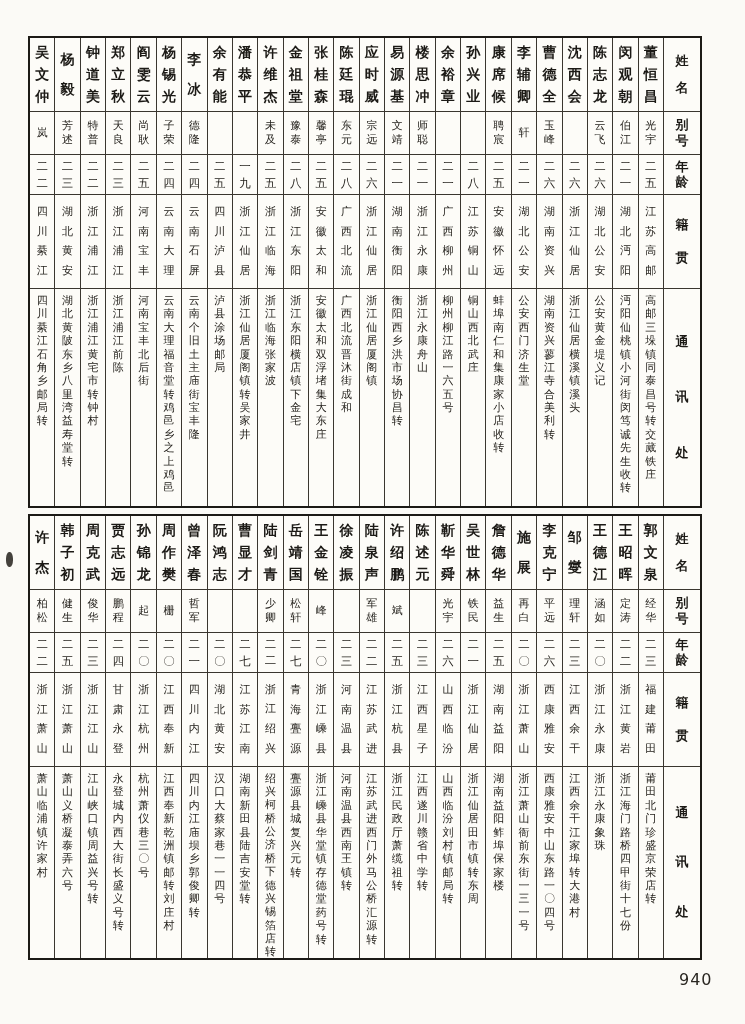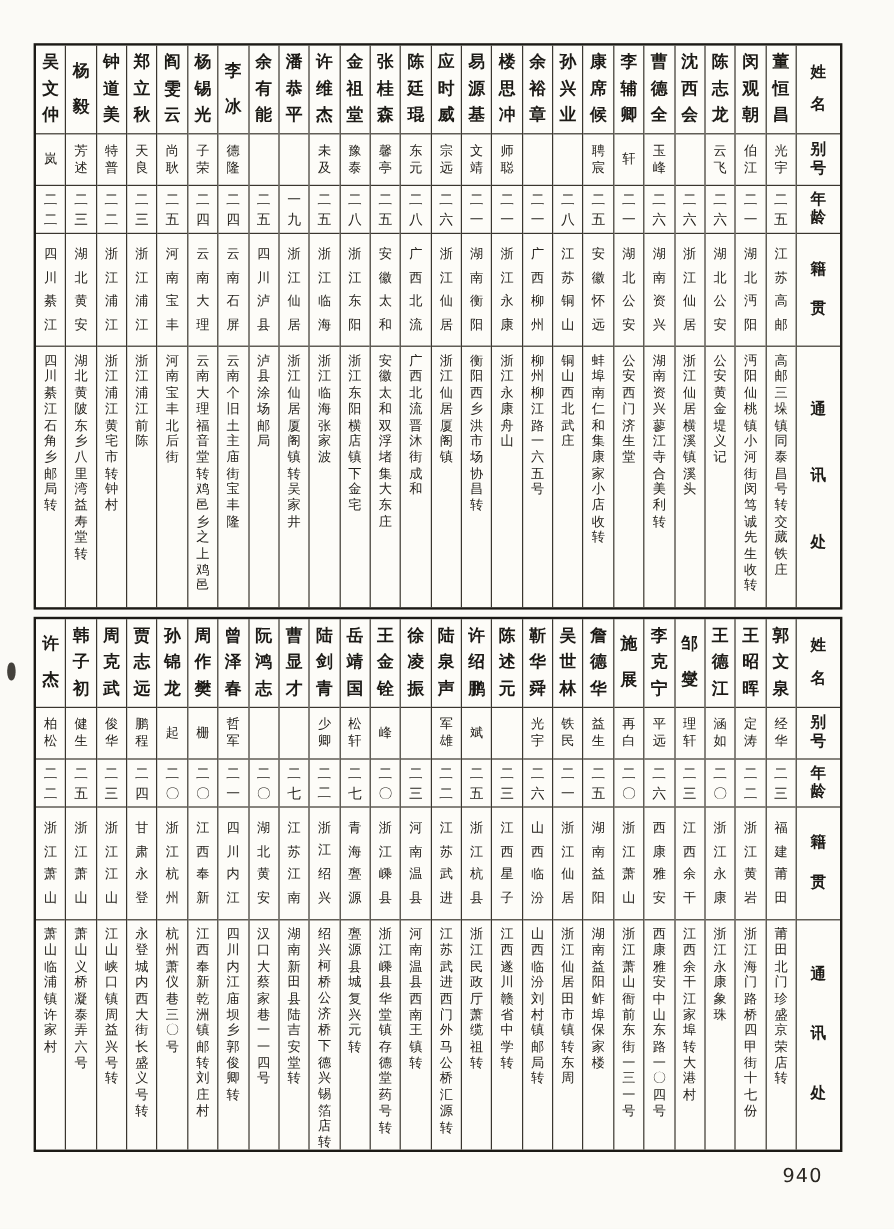--- a/index.html
+++ b/index.html
@@ -51,21 +51,21 @@
   .age-cell .vstack{justify-content:center;gap:4px;}
   .age-cell .ch{font-size:11.5px;}
   
   .native-cell .vstack{justify-content:space-evenly;padding:3px 0;}
   
   .address-cell .vstack{justify-content:flex-start;padding-top:6px;gap:1.5px;}
   
   .header-cell .vstack{justify-content:space-evenly;padding:4px 0;}
   .header-cell .ch{font-size:13px;font-weight:700;color:#1c1a16;}
   .page-number{
-    position:absolute;left:652px;top:970px;
+    position:absolute;left:679px;top:970px;
     font-size:16px;color:#2a2722;letter-spacing:1px;
   }
   .scan-mark{
     position:absolute;left:6px;top:552px;width:7px;height:15px;
     background:#23201b;border-radius:45%;opacity:.85;
   }
 </style>
 </head>
 <body>
 

